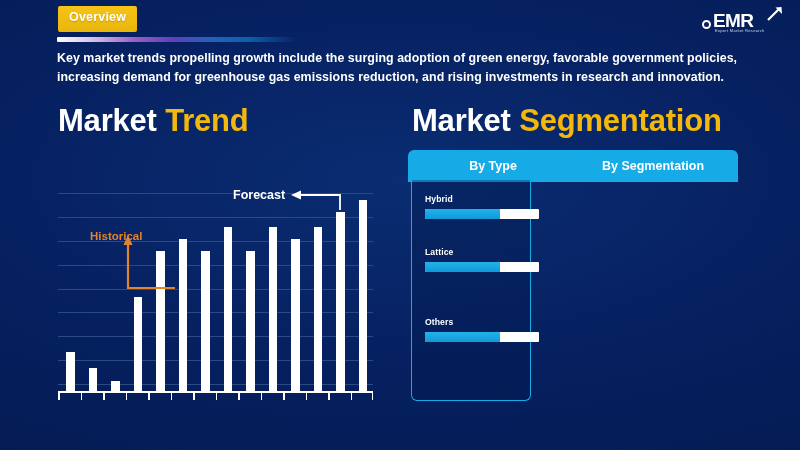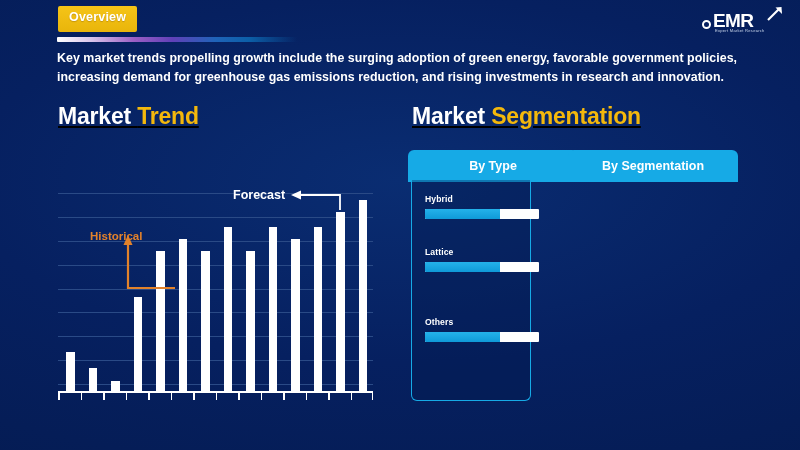--- a/index.html
+++ b/index.html
@@ -53,23 +53,22 @@
     font-family: "Liberation Sans", sans-serif;
   }
   #emr-logo .tagline {
     position: absolute; left: 13px; top: 22px;
     color: #c8d5ea; font-size: 4.1px; letter-spacing: .25px; white-space: nowrap;
   }
   #emr-logo .arrow { position: absolute; right: 0px; top: 0px; }
 
   
   .section-heading {
-    position: absolute; font-size: 23px; font-weight: bold; letter-spacing: -.2px;
+    position: absolute; font-size: 31px; font-weight: bold; letter-spacing: -.2px;
     white-space: nowrap;
-    text-decoration: underline;
   }
   .section-heading .w { color: #ffffff; }
   .section-heading .y { color: #f4b80c; }
   #heading-trend { left: 58px; top: 103px; }
   #heading-segmentation { left: 412px; top: 103px; }
 
   
   #chart { position: absolute; left: 58px; top: 188px; width: 315px; height: 208px; }
   #grid { position: absolute; inset: 0; }
   #grid .gl { position: absolute; left: 0; right: 0; height: 1px; background: #2a4a86; }

